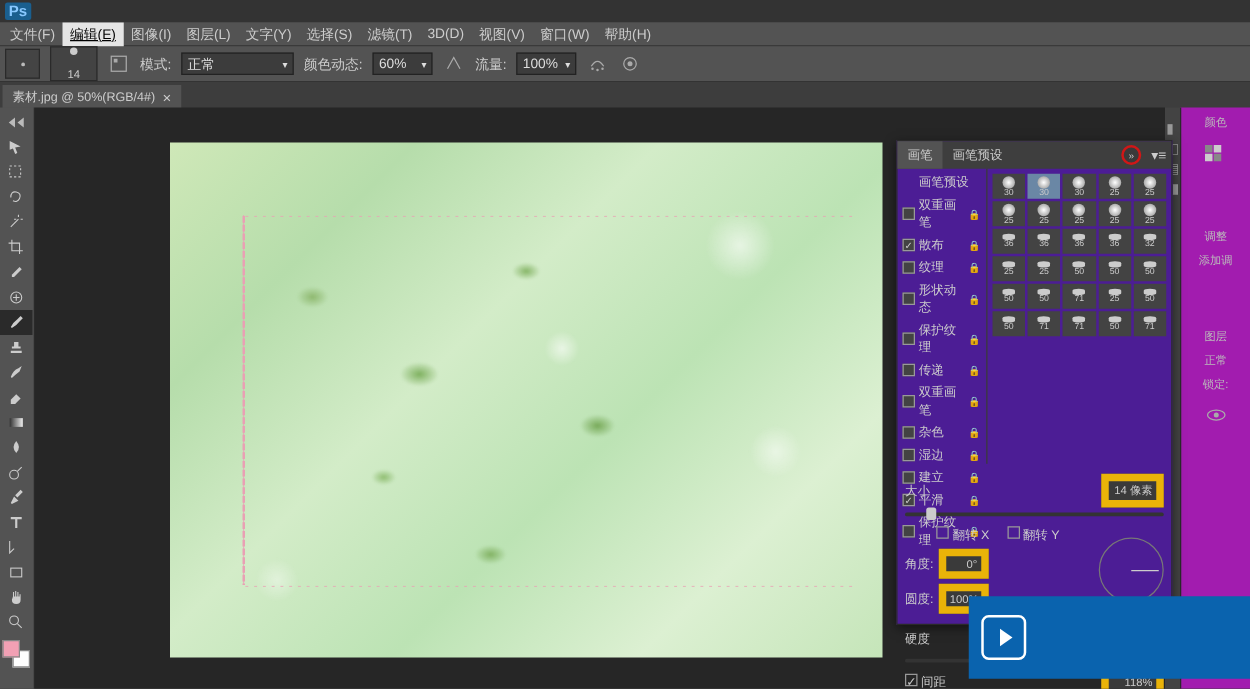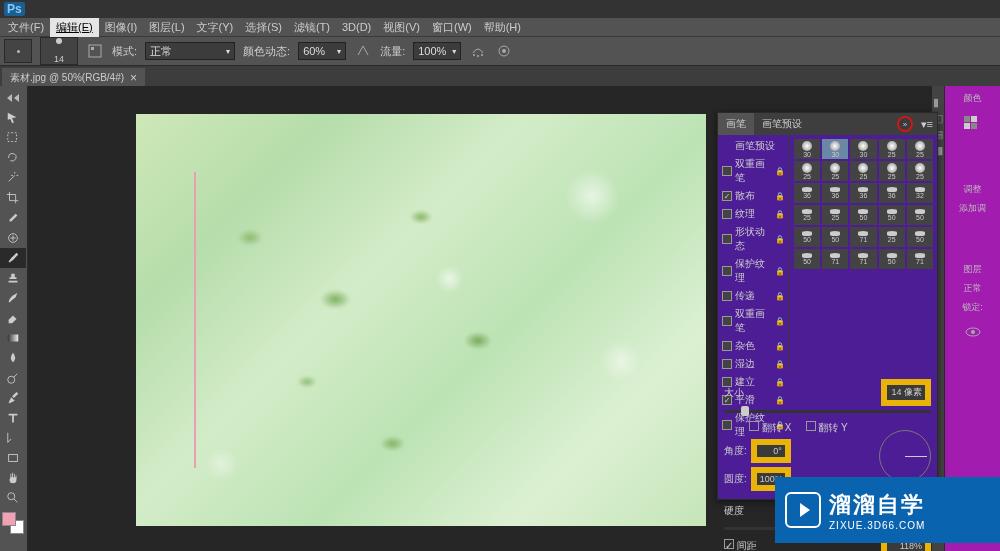--- a/index.html
+++ b/index.html
@@ -627,17 +627,13 @@
     <span class="d" style="width:12px;height:12px"></span>
     <span class="d" style="width:14px;height:14px"></span>
     <span style="width:24px"></span>
     <span class="d" style="width:14px;height:14px"></span>
     <span class="d" style="width:12px;height:12px"></span>
   </div>
 </div>
 
 <div class="watermark">
   <div class="play"></div>
-  <div class="txt">
-    <div class="big">溜溜自学</div>
-    <div class="small">ZIXUE.3D66.COM</div>
-  </div>
 </div>
 
 </body></html>

